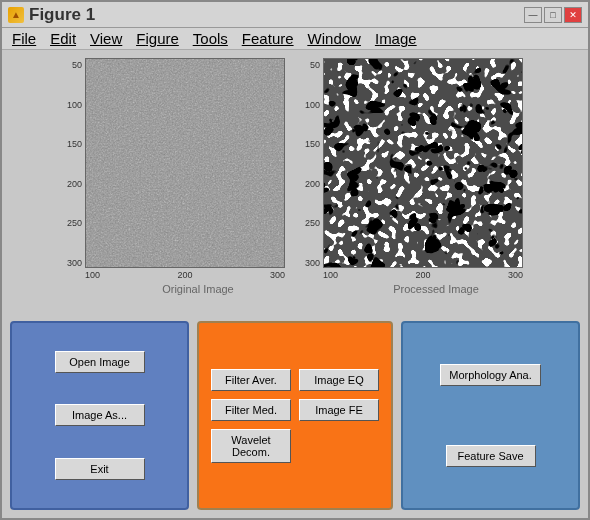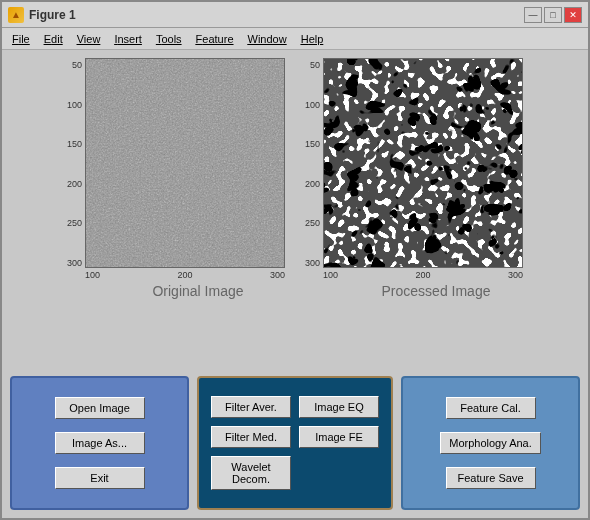--- a/index.html
+++ b/index.html
@@ -39,21 +39,21 @@
       background: linear-gradient(135deg, #e8a000, #f0c040);
       border-radius: 2px;
       display: flex;
       align-items: center;
       justify-content: center;
       font-size: 10px;
       font-weight: bold;
       color: #a05000;
     }
     .title-text {
-      font-size: 12px;
+      font-size: 17px;
       font-weight: bold;
       color: #333;
     }
     .title-buttons {
       display: flex;
       gap: 2px;
     }
     .title-btn {
       width: 18px;
       height: 16px;
@@ -71,21 +71,21 @@
       background: #d4d4d4;
       border-bottom: 1px solid #aaa;
       display: flex;
       align-items: center;
       padding: 2px 4px;
       height: 22px;
       gap: 2px;
     }
     .menu-item {
       padding: 2px 6px;
-      font-size: 11px;
+      font-size: 15px;
       cursor: pointer;
       color: #000;
       text-decoration: underline;
       text-align: right;
     }
     .menu-item:first-letter { text-decoration: underline; }
     .main-content {
       flex: 1;
       background: #c8c8c8;
       display: flex;
@@ -133,54 +133,54 @@
     }
     .x-axis {
       display: flex;
       justify-content: space-between;
       font-size: 9px;
       color: #333;
       width: 200px;
       padding-top: 2px;
     }
     .plot-label {
-      font-size: 14px;
+      font-size: 11px;
       color: #666;
       margin-top: 3px;
       text-align: left;
       margin-left: 44px;
     }
     
     .original-canvas {
       background: #909090;
     }
     .processed-canvas {
       background: #888;
     }
     .buttons-area {
       display: flex;
       gap: 8px;
-      height: 134px;
+      height: 189px;
     }
     .button-panel {
       flex: 1;
       border-radius: 4px;
       border: 2px solid;
       padding: 12px 8px;
       display: flex;
       flex-direction: column;
       align-items: center;
       justify-content: space-around;
     }
     .panel-left {
       background: #6080c0;
       border-color: #4060a0;
     }
     .panel-middle {
-      background: #0c4a6e;
+      background: #f97316;
       border-color: #a08050;
     }
     .panel-right {
       background: #6090c0;
       border-color: #4070a0;
     }
     .panel-btn {
       background: #d8d8d8;
       border: 1px solid #888;
       border-top-color: #fff;
@@ -221,25 +221,25 @@
       <div class="title-btn">—</div>
       <div class="title-btn">□</div>
       <div class="title-btn close">✕</div>
     </div>
   </div>
 
   <div class="menubar">
     <span class="menu-item">File</span>
     <span class="menu-item">Edit</span>
     <span class="menu-item">View</span>
-    <span class="menu-item">Insert</span>
+    <span class="menu-item">Figure</span>
     <span class="menu-item">Tools</span>
     <span class="menu-item">Feature</span>
     <span class="menu-item">Window</span>
-    <span class="menu-item">Help</span>
+    <span class="menu-item">Image</span>
   </div>
 
   <div class="main-content">
 
     <div class="plots-area">
 
       <div class="plot-container">
         <div class="plot-with-axes">
           <div class="y-axis">
             <span>50</span>
@@ -320,19 +320,18 @@
         <div class="panel-middle-inner">
           <button class="panel-btn">Filter Aver.</button>
           <button class="panel-btn">Image EQ</button>
           <button class="panel-btn">Filter Med.</button>
           <button class="panel-btn">Image FE</button>
           <button class="panel-btn">Wavelet Decom.</button>
         </div>
       </div>
 
       <div class="button-panel panel-right">
-        <button class="panel-btn">Feature Cal.</button>
         <button class="panel-btn">Morphology Ana.</button>
         <button class="panel-btn">Feature Save</button>
       </div>
     </div>
   </div>
 </div>
 
 </body></html>

